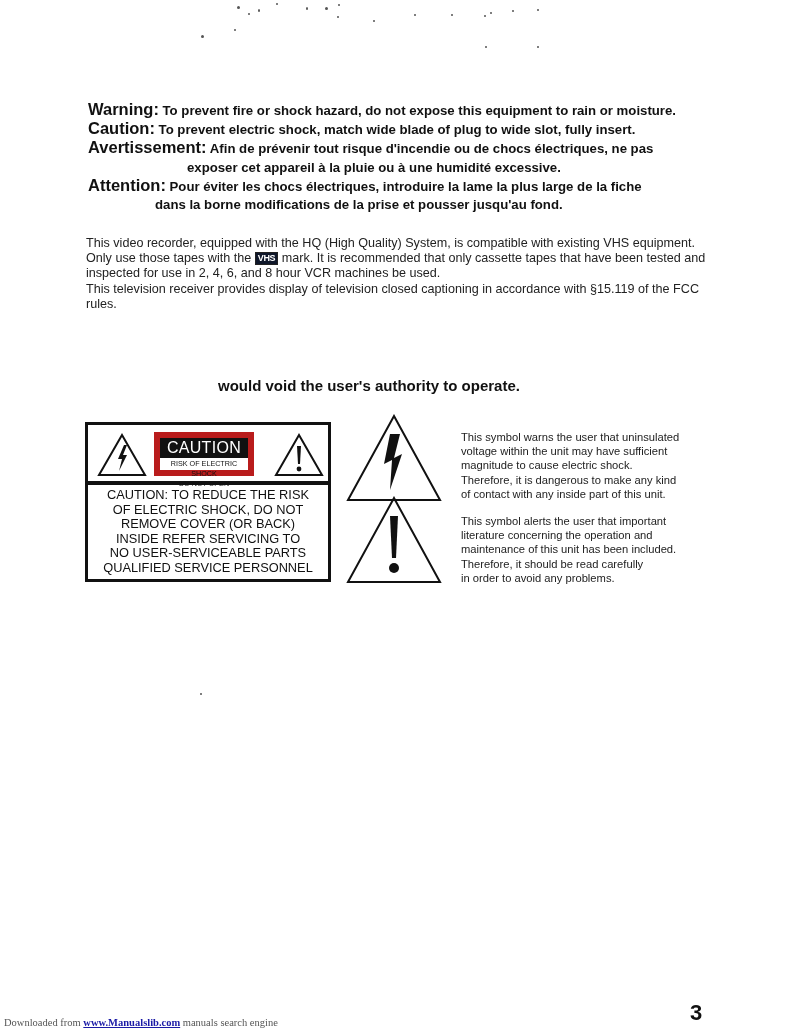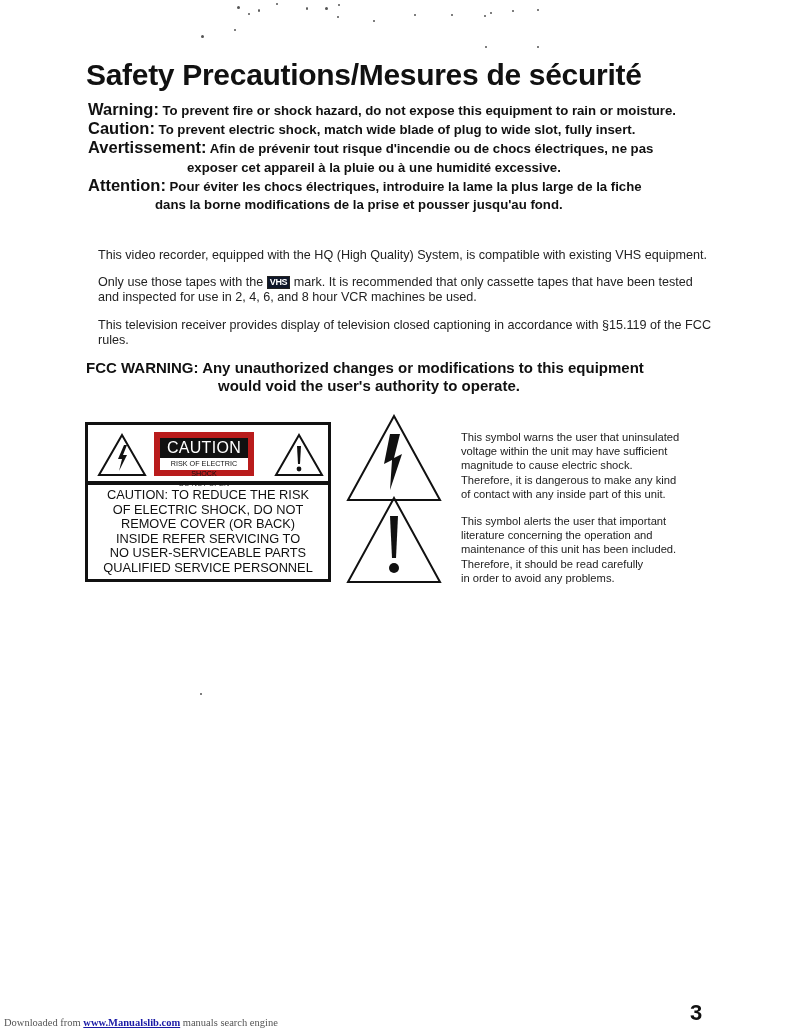--- a/index.html
+++ b/index.html
@@ -19,21 +19,21 @@
     font-weight: bold; white-space: nowrap; color: #111; font-size: 13.2px;
   }
   .warn-label { font-size: 16.5px; font-weight: bold; }
   .warn-text { font-size: 13.2px; font-weight: bold; }
   .cont-line { font-weight: bold; font-size: 13.2px; white-space: nowrap; }
 
   .body-text {
     left: 86px; top: 236px; width: 640px; font-size: 12.6px; line-height: 15.2px;
     color: #222;
   }
-  .body-text p { margin: 12px; }
+  .body-text p { margin: 0; }
   .vhs-mark {
     display: inline-block; background: #0f172a; color: #fff; font-size: 9px;
     font-weight: bold; padding: 0 2px; line-height: 11px; vertical-align: 1px;
     border: 1px solid #222; letter-spacing: -0.3px;
   }
 
   .fcc-line1 { left: 86px; top: 359px; font-size: 15px; font-weight: bold; white-space: nowrap; }
   .fcc-line2 { left: 218px; top: 377px; font-size: 15px; font-weight: bold; white-space: nowrap; }
 
   
@@ -100,21 +100,20 @@
     <div class="noise" style="left:490px;top:12px;width:2px;height:2px;"></div>
     <div class="noise" style="left:512px;top:10px;width:2px;height:2px;"></div>
     <div class="noise" style="left:537px;top:9px;width:2px;height:2px;"></div>
     <div class="noise" style="left:201px;top:35px;width:3px;height:3px;"></div>
     <div class="noise" style="left:234px;top:29px;width:2px;height:2px;"></div>
     <div class="noise" style="left:485px;top:46px;width:2px;height:2px;"></div>
     <div class="noise" style="left:537px;top:46px;width:2px;height:2px;"></div>
     <div class="noise" style="left:200px;top:693px;width:2px;height:2px;"></div>
   </div>
 
-  <div class="abs title">Safety Precautions/Mesures de sécurité</div>
 
   <div class="abs warn-line" style="left:88px;top:100px;">
     <span class="warn-label">Warning:</span>
     <span class="warn-text">To prevent fire or shock hazard, do not expose this equipment to rain or moisture.</span>
   </div>
   <div class="abs warn-line" style="left:88px;top:138px;">
     <span class="warn-label">Avertissement:</span>
     <span class="warn-text">Afin de prévenir tout risque d'incendie ou de chocs électriques, ne pas</span>
   </div>
   <div class="abs warn-line" style="left:88px;top:119px;">
@@ -127,24 +126,20 @@
     <span class="warn-text">Pour éviter les chocs électriques, introduire la lame la plus large de la fiche</span>
   </div>
   <div class="abs cont-line" style="left:155px;top:197px;">dans la borne modifications de la prise et pousser jusqu'au fond.</div>
 
   <div class="abs body-text">
     <p>This video recorder, equipped with the HQ (High Quality) System, is compatible with existing VHS equipment.</p>
     <p><span>Only use those tapes with the </span><span class="vhs-mark">VHS</span><span> mark. It is recommended that only cassette tapes that have been tested and inspected for use in 2, 4, 6, and 8 hour VCR machines be used.</span></p>
     <p>This television receiver provides display of television closed captioning in accordance with §15.119 of the FCC rules.</p>
   </div>
 
-  <div class="abs fcc-line1">
-    <span>FCC WARNING:</span>
-    <span>Any unauthorized changes or modifications to this equipment</span>
-  </div>
   <div class="abs fcc-line2">would void the user's authority to operate.</div>
 
   <div class="abs caution-box">
     <div class="caution-top">
       <svg class="mini-tri" style="left:9px;" width="50" height="44" viewBox="0 0 50 44">
         <polygon points="25,2 48,42 2,42" fill="none" stroke="#111" stroke-width="2"></polygon>
         <polygon points="27,12 21,26 25,26 22,38 30,22 26,22 30,12" fill="#111"></polygon>
       </svg>
       <div class="caution-banner">
         <div class="caution-banner-title">CAUTION</div>

